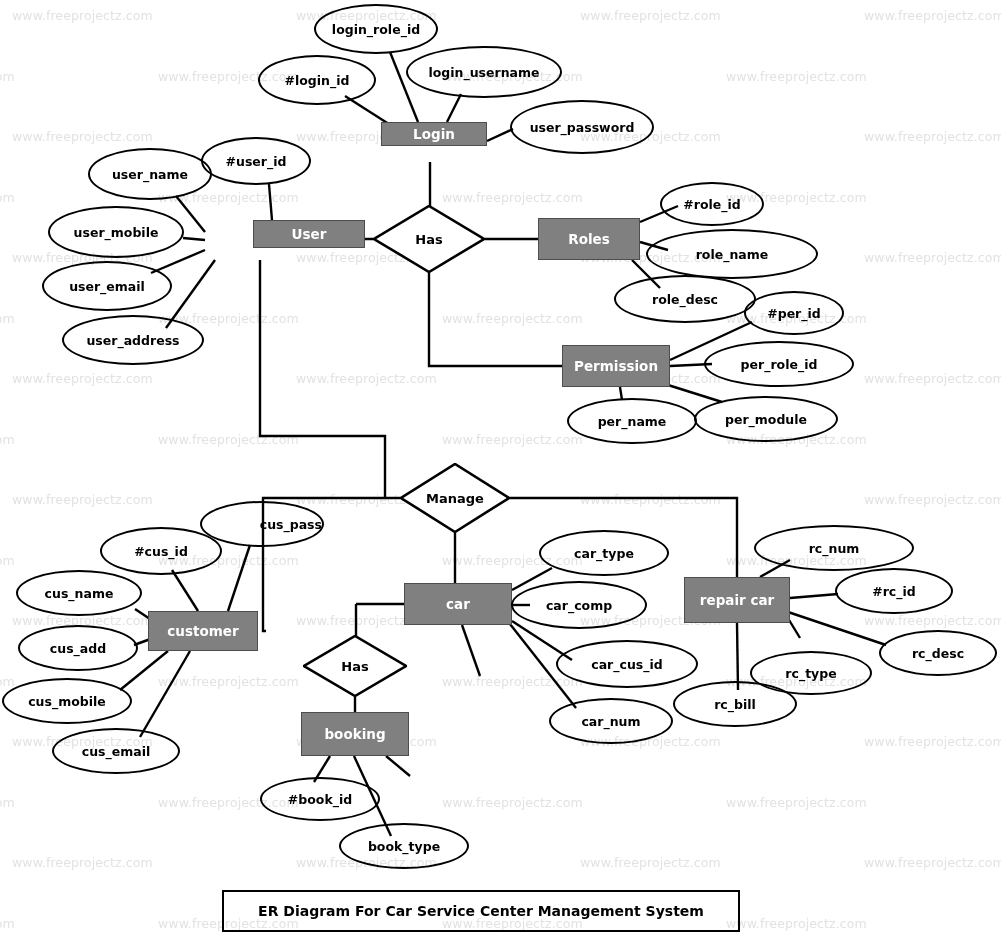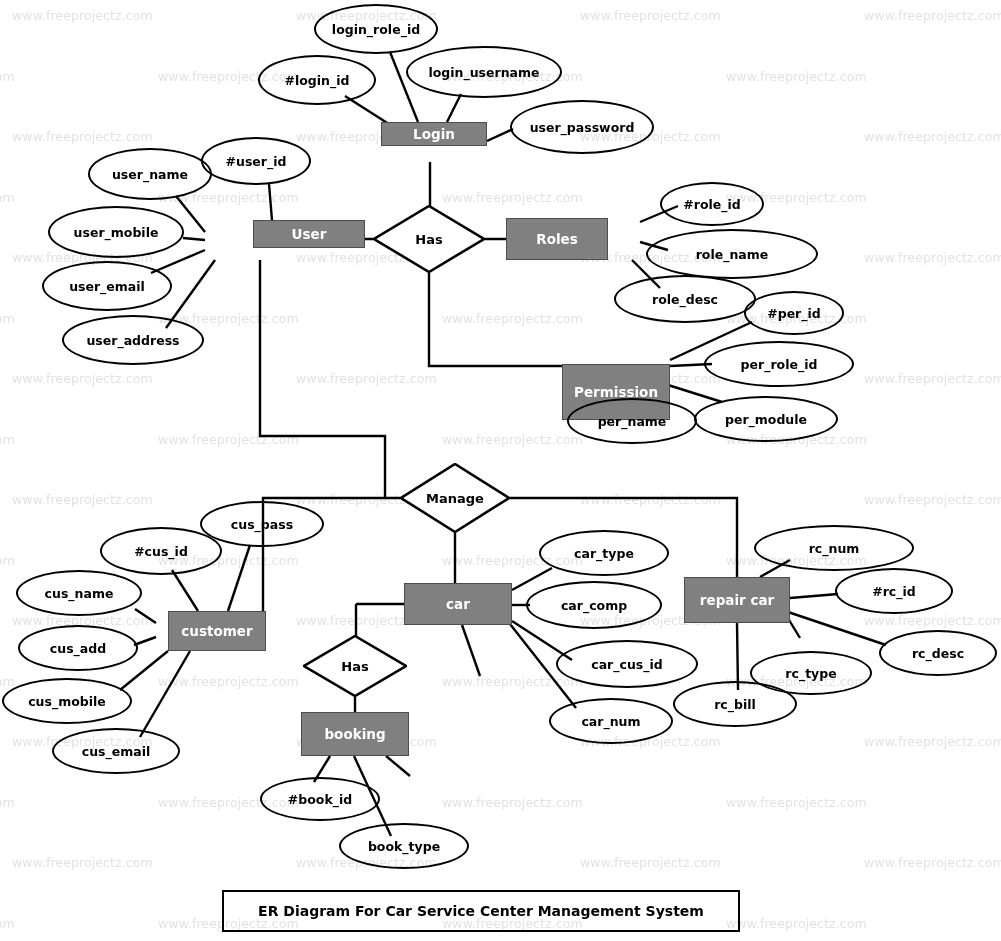--- a/index.html
+++ b/index.html
@@ -253,27 +253,27 @@
     </g>
   </svg>
 
   <div id="node-layer">
       <div class="entity" style="left: 381px; top: 122px; width: 106px; height: 24px; justify-content: center;">
         <span>Login</span>
       </div>
       <div class="entity" style="left: 205px; top: 220px; width: 112px; height: 28px; margin-left: 48px;">
         <span>User</span>
       </div>
-      <div class="entity" style="left: 506px; top: 218px; width: 102px; height: 42px;">
+      <div class="entity" style="left: 538px; top: 218px; width: 102px; height: 42px;">
         <span>Roles</span>
       </div>
-      <div class="entity" style="left: 562px; top: 364px; width: 108px; height: 56px;">
+      <div class="entity" style="left: 562px; top: 345px; width: 108px; height: 42px;">
         <span>Permission</span>
       </div>
-      <div class="entity" style="left: 168px; top: 611px; width: 98px; height: 40px;">
+      <div class="entity" style="left: 148px; top: 611px; width: 110px; height: 40px;">
         <span>customer</span>
       </div>
       <div class="entity" style="left: 404px; top: 583px; width: 108px; height: 42px;">
         <span>car</span>
       </div>
       <div class="entity" style="left: 684px; top: 577px; width: 106px; height: 46px;">
         <span>repair car</span>
       </div>
       <div class="entity" style="left: 301px; top: 712px; width: 108px; height: 44px;">
         <span>booking</span>
@@ -319,42 +319,42 @@
       </div>
       <div class="attr" style="left: 704px; top: 341px; width: 150px; height: 46px;">
         <span>per_role_id</span>
       </div>
       <div class="attr" style="left: 567px; top: 398px; width: 130px; height: 46px;">
         <span>per_name</span>
       </div>
       <div class="attr" style="left: 694px; top: 396px; width: 144px; height: 46px;">
         <span>per_module</span>
       </div>
-      <div class="attr" style="left: 200px; top: 501px; width: 124px; height: 46px;">
+      <div class="attr" style="left: 200px; top: 501px; width: 124px; height: 46px; justify-content: flex-end;">
         <span>cus_pass</span>
       </div>
       <div class="attr" style="left: 100px; top: 527px; width: 122px; height: 48px;">
         <span>#cus_id</span>
       </div>
       <div class="attr" style="left: 16px; top: 570px; width: 126px; height: 46px;">
         <span>cus_name</span>
       </div>
       <div class="attr" style="left: 18px; top: 625px; width: 120px; height: 46px;">
         <span>cus_add</span>
       </div>
       <div class="attr" style="left: 2px; top: 678px; width: 130px; height: 46px;">
         <span>cus_mobile</span>
       </div>
       <div class="attr" style="left: 52px; top: 728px; width: 128px; height: 46px;">
         <span>cus_email</span>
       </div>
       <div class="attr" style="left: 539px; top: 530px; width: 130px; height: 46px;">
         <span>car_type</span>
       </div>
-      <div class="attr" style="left: 526px; top: 581px; width: 136px; height: 48px;">
+      <div class="attr" style="left: 511px; top: 581px; width: 136px; height: 48px;">
         <span>car_comp</span>
       </div>
       <div class="attr" style="left: 556px; top: 640px; width: 142px; height: 48px;">
         <span>car_cus_id</span>
       </div>
       <div class="attr" style="left: 549px; top: 698px; width: 124px; height: 46px;">
         <span>car_num</span>
       </div>
       <div class="attr" style="left: 754px; top: 525px; width: 160px; height: 46px;">
         <span>rc_num</span>

